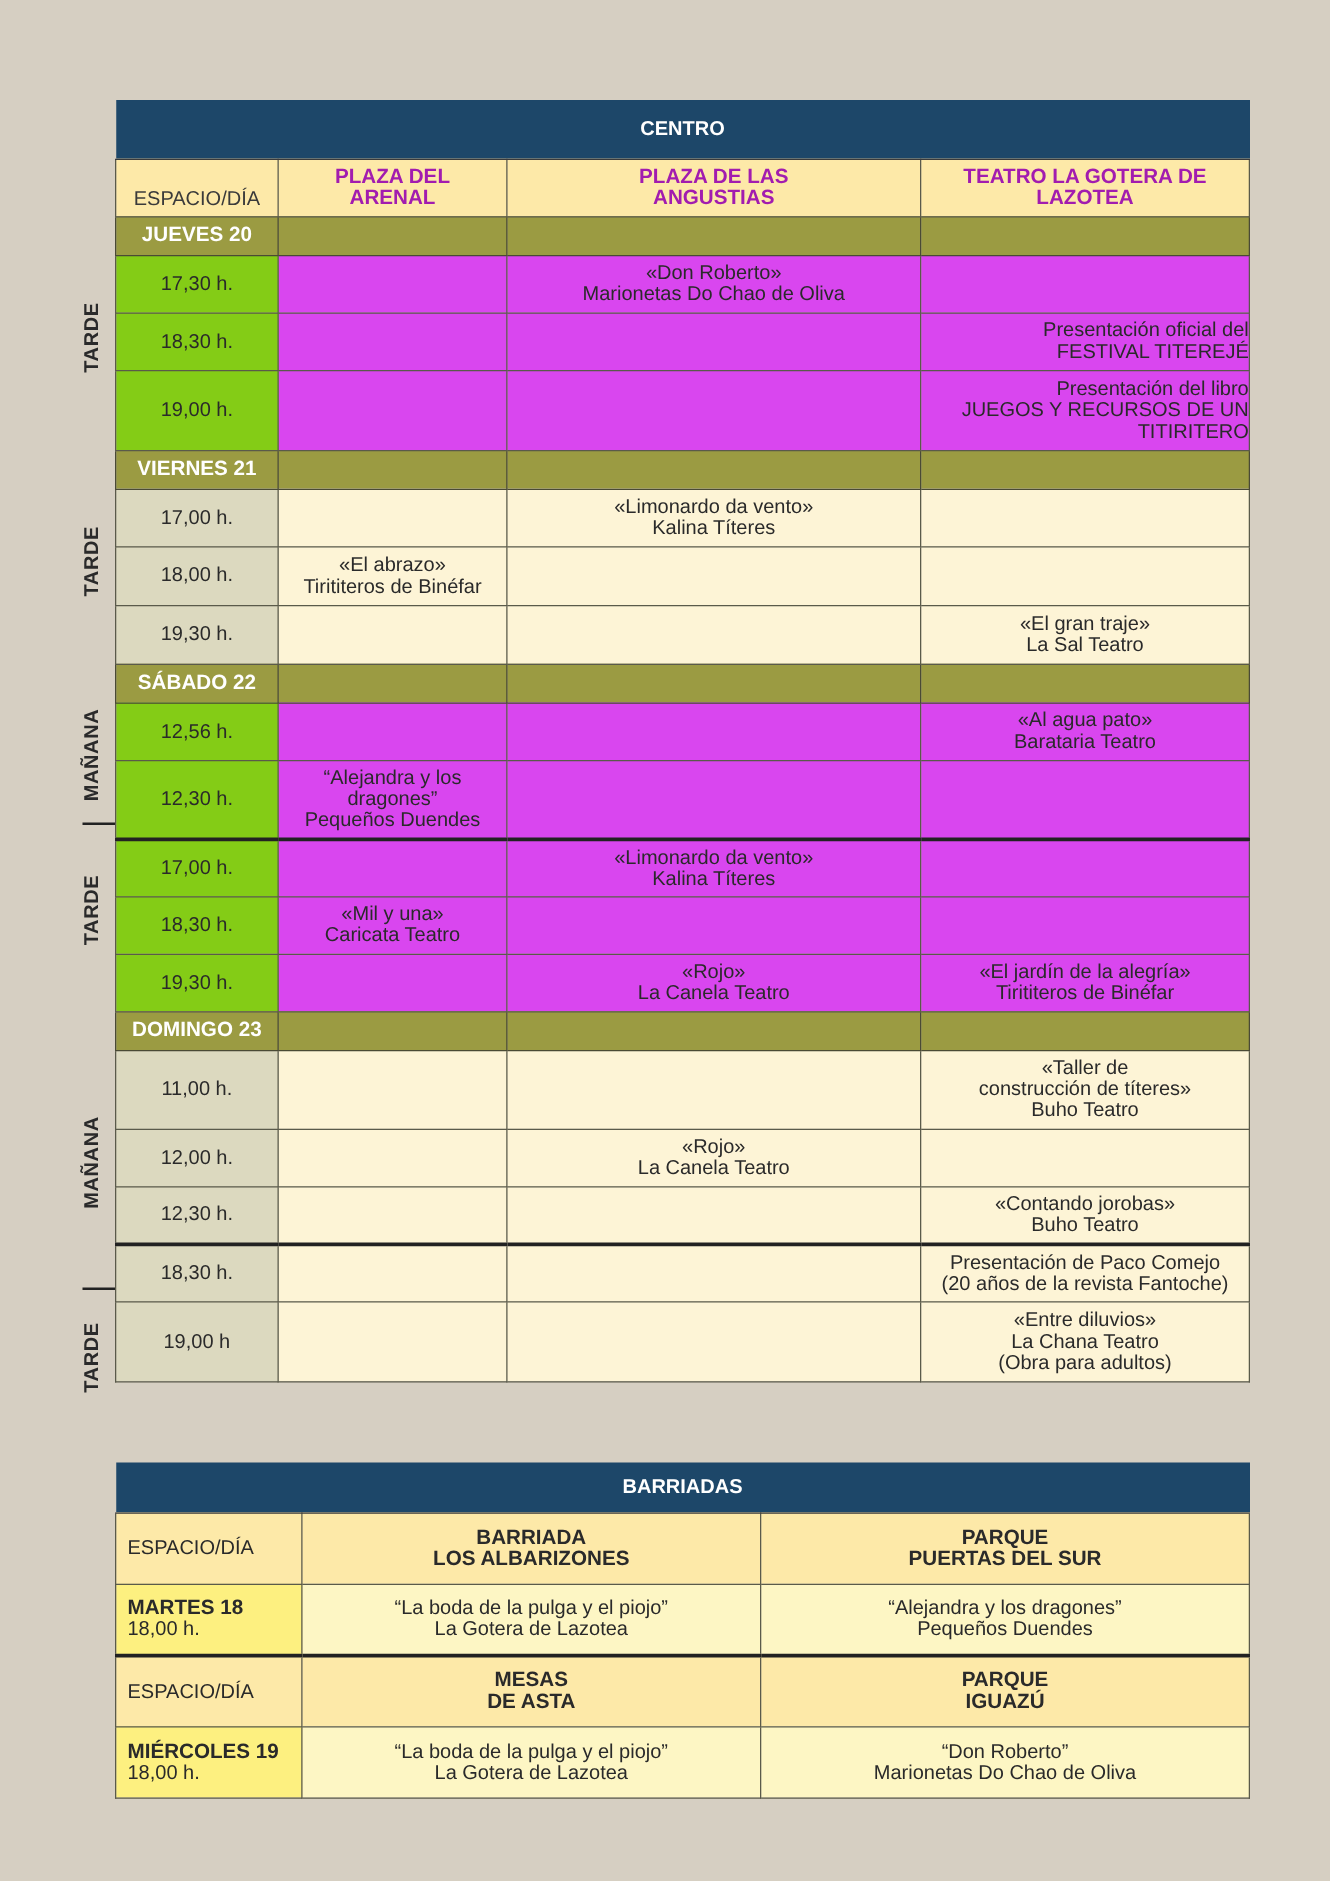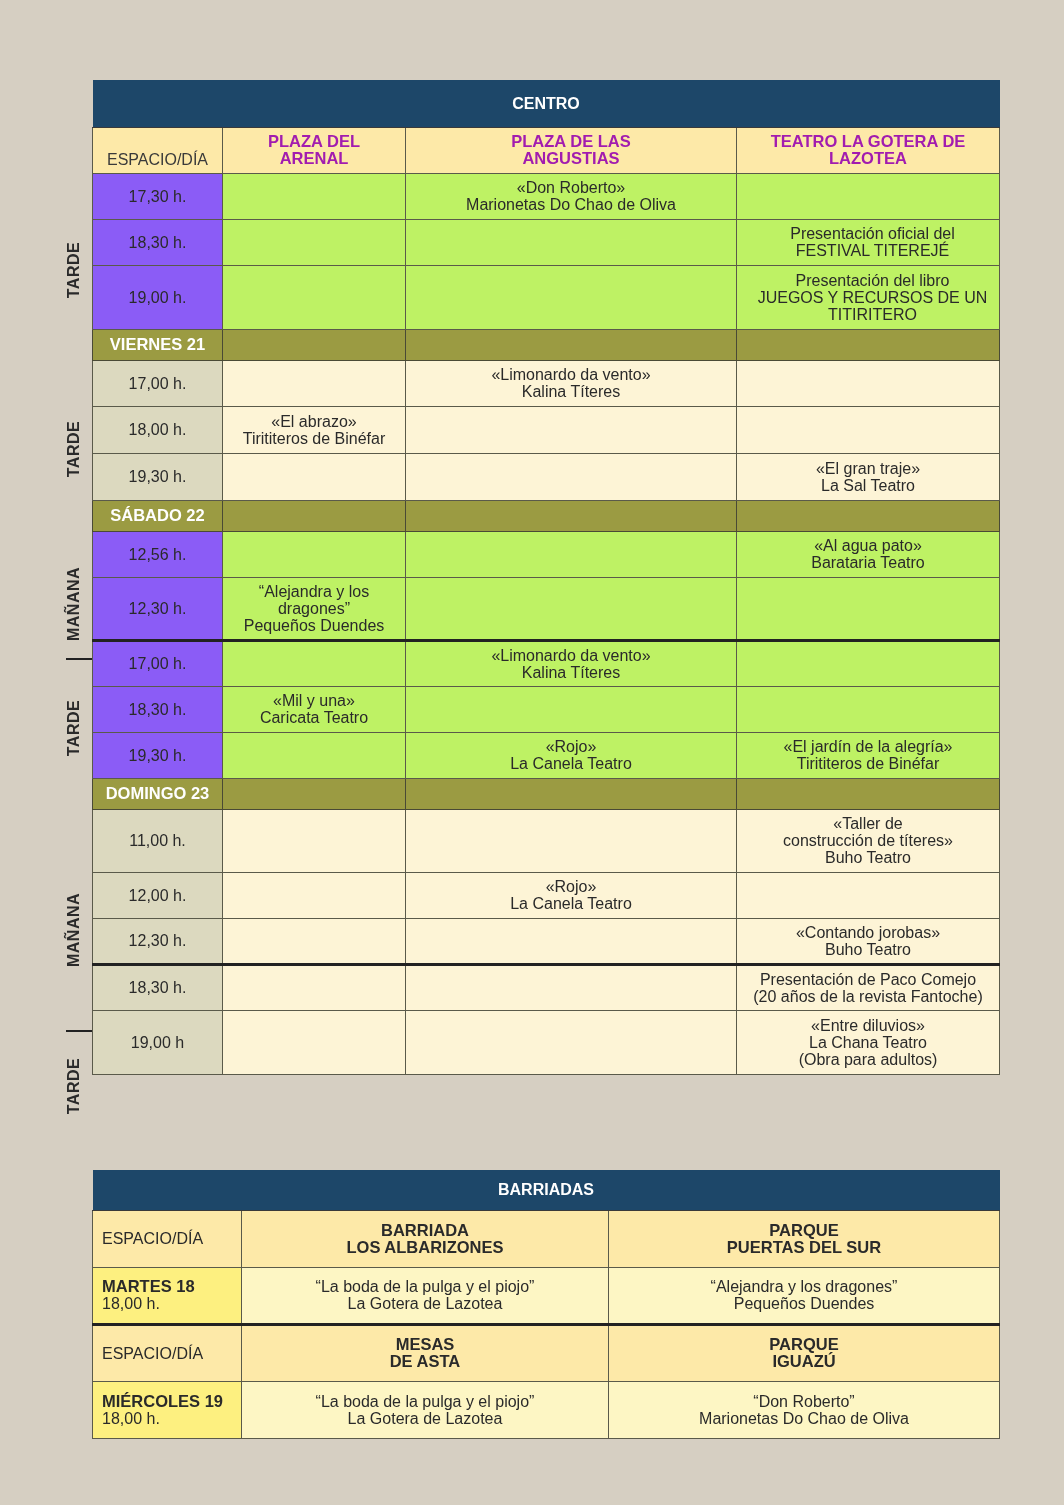--- a/index.html
+++ b/index.html
@@ -7,25 +7,25 @@
     width:1064px; height:1505px; background:#d6cfc2;
     font-family:"Liberation Sans", sans-serif; color:#2a2a2a;
     position:relative; overflow:hidden;
   }
   .tbl { position:absolute; left:92px; width:907px; border-collapse:collapse; table-layout:fixed; }
   .tbl td { border:1.5px solid #5a5a4a; padding:0; text-align:center; vertical-align:middle; font-size:16px; line-height:17px; }
   .title-row td { background:#1d4769; color:#fff; font-weight:bold; font-size:16px; border:none; border-bottom:1.5px solid #3a3a3a; }
   .hdr td { background:#fde9a8; font-weight:bold; font-size:16.5px; line-height:17px; color:#a21caf; }
   .hdr td.esp { font-weight:normal; vertical-align:bottom; padding-bottom:5px; font-size:16px; color:#3a3a3a; }
   .day td { background:#9b9b42; color:#fff; font-weight:bold; font-size:16.5px; border-color:#4a4a35; }
-  .t-a { background:#8b5cf6; }
-  .c-a { background:#bef264; }
+  .t-a { background:#84cc16; }
+  .c-a { background:#d946ef; }
   .t-b { background:#dcd9bf; }
   .c-b { background:#fdf4d6; }
-  td.left { text-align:center; padding-left:9px; }
+  td.left { text-align:right; padding-left:9px; }
   .sep td { border-top:3px solid #222 !important; }
   .side { position:absolute; left:56px; width:36px; display:flex; align-items:center; justify-content:center; }
   .side span { transform:rotate(-90deg); font-weight:bold; font-size:16px; color:#2a2a2a; white-space:nowrap; letter-spacing:0.5px; }
   .side-line { position:absolute; left:66px; height:0; width:26px; border-top:2.5px solid #222; }
   .b-hdr td { background:#fde9a8; }
   .b-hdr td.esp { font-weight:normal; text-align:left; padding-left:9px; }
   .b-hdr td.venue { font-weight:bold; font-size:16.5px; line-height:17px; }
   .b-row td { background:#fdf6c4; }
   .b-row td.dayc { background:#fdf080; text-align:left; padding-left:9px; }
   .b-row td.dayc b { font-size:16.5px; }
@@ -45,20 +45,26 @@
     <td colspan="4">CENTRO</td>
   </tr>
   <tr class="hdr" style="height:46px;">
     <td class="esp">ESPACIO/DÍA</td>
     <td>PLAZA DEL<br>ARENAL</td>
     <td>PLAZA DE LAS<br>ANGUSTIAS</td>
     <td>TEATRO LA GOTERA DE<br>LAZOTEA</td>
   </tr>
   </tbody>
     <tbody id="centro-body">
+      <tr class="day" style="height: 31px;">
+        <td>JUEVES 20</td>
+        <td></td>
+        <td></td>
+        <td></td>
+      </tr>
       <tr style="height: 46px;">
         <td class="t-a">17,30 h.</td>
         <td class="c-a"></td>
         <td class="c-a">«Don Roberto»<br>Marionetas Do Chao de Oliva</td>
         <td class="c-a"></td>
       </tr>
       <tr style="height: 46px;">
         <td class="t-a">18,30 h.</td>
         <td class="c-a"></td>
         <td class="c-a"></td>

